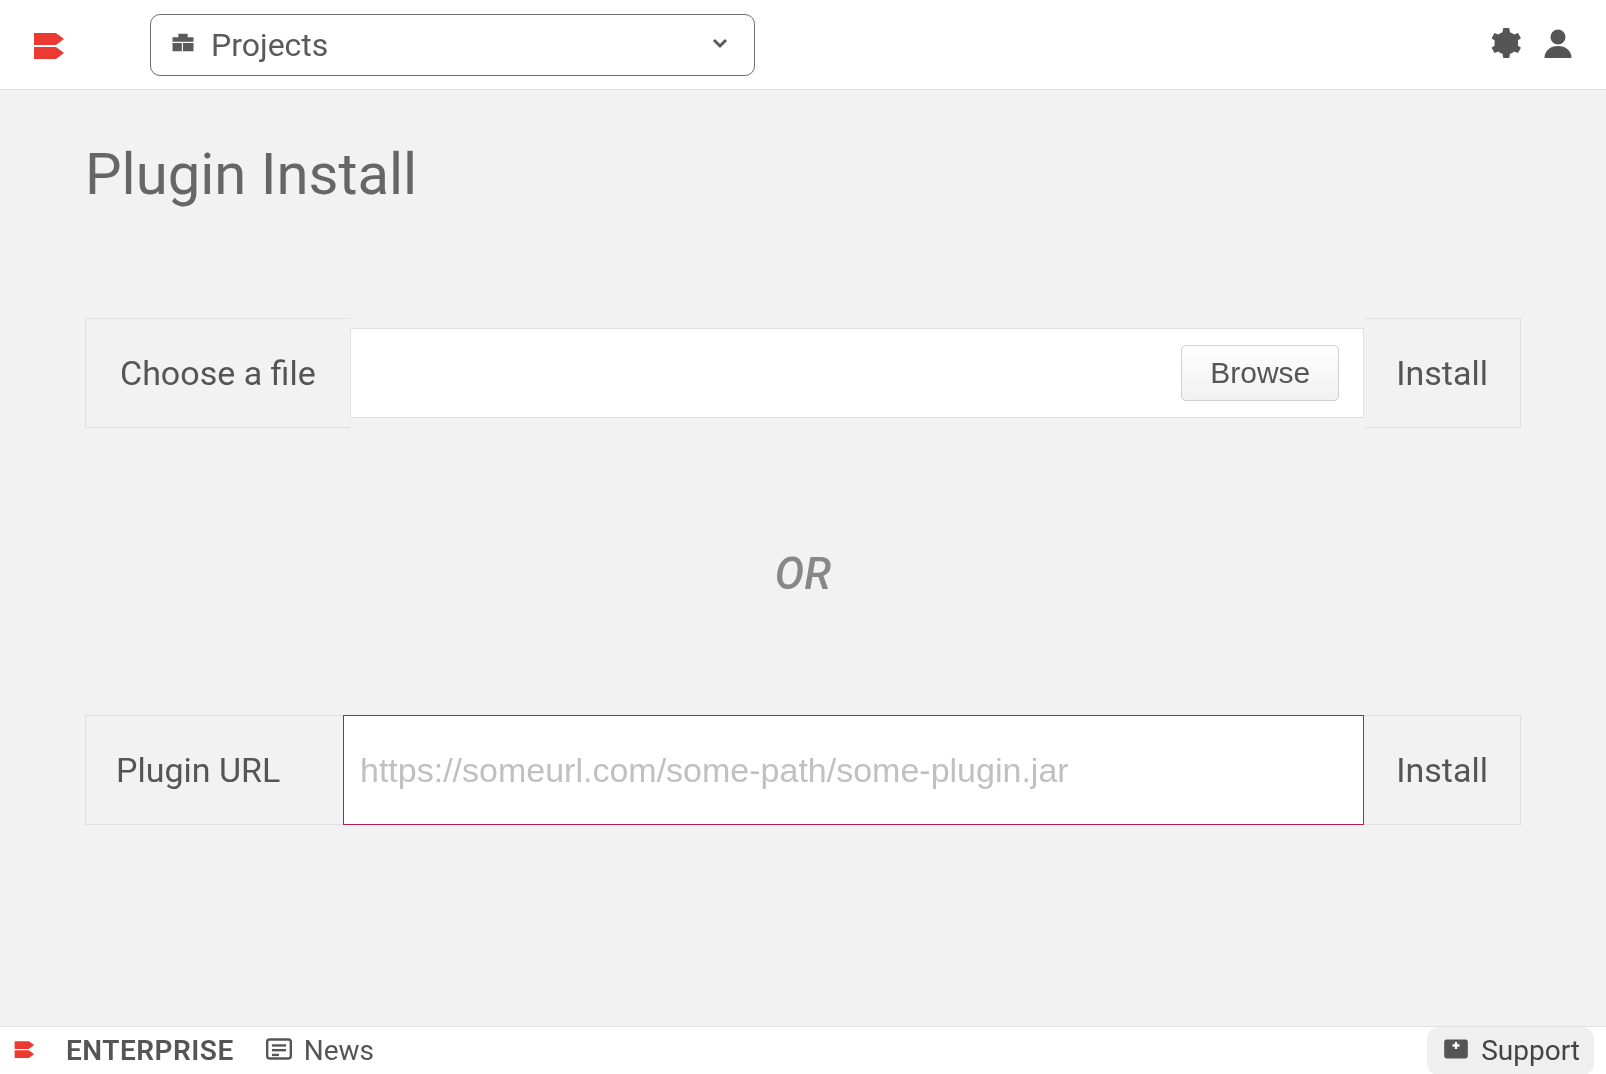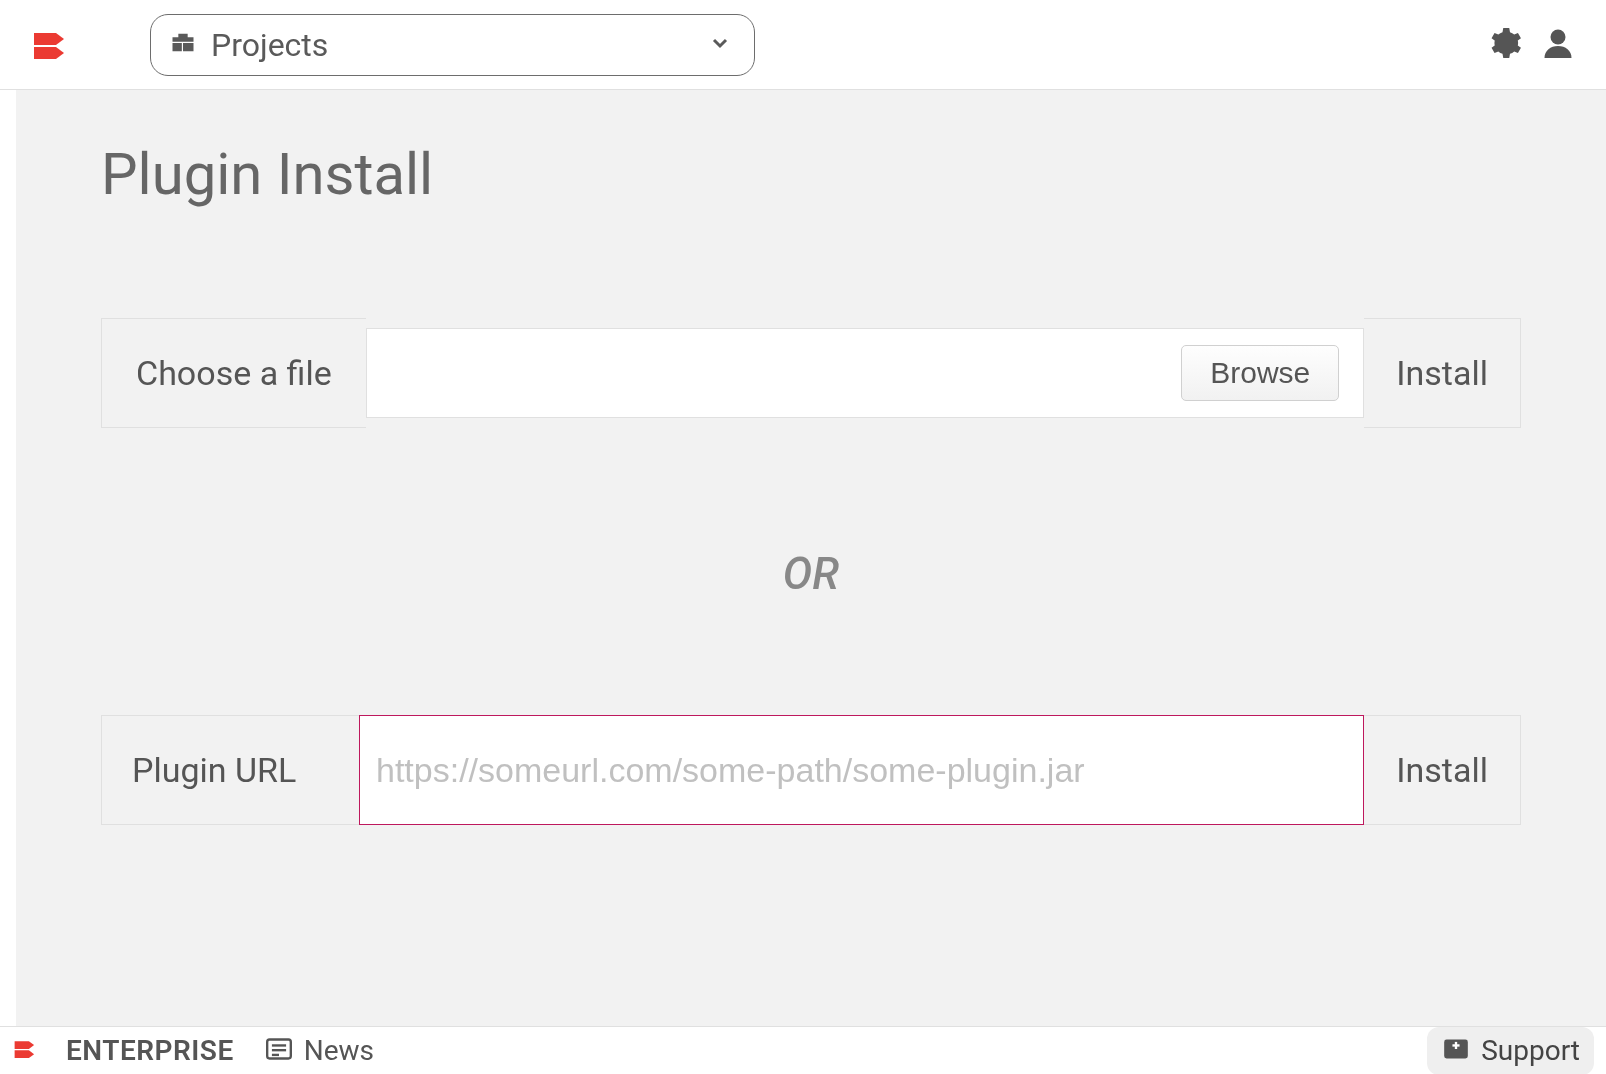--- a/index.html
+++ b/index.html
@@ -3,31 +3,31 @@
   <meta charset="utf-8">
   <style>
     * { box-sizing: border-box; margin: 0; padding: 0; }
     body { font-family: -apple-system, BlinkMacSystemFont, "Segoe UI", Roboto, Helvetica, Arial, sans-serif; background: #fff; width: 1606px; height: 1074px; overflow: hidden; position: relative; }
     
     
     .header { display: flex; align-items: center; height: 90px; padding: 0 20px 0 30px; border-bottom: 1px solid #e0e0e0; background: #fff; }
     .logo { width: 45px; display: flex; align-items: center; }
     .logo svg { width: 40px; height: 40px; }
     
-    .projects-selector { display: flex; align-items: center; justify-content: space-between; border: 1.5px solid #6d6d6d; border-radius: 18px; height: 62px; width: 605px; padding: 0 22px 0 18px; margin-left: 75px; cursor: pointer; }
+    .projects-selector { display: flex; align-items: center; justify-content: space-between; border: 1.5px solid #6d6d6d; border-radius: 10px; height: 62px; width: 605px; padding: 0 22px 0 18px; margin-left: 75px; cursor: pointer; }
     .projects-left { display: flex; align-items: center; gap: 14px; }
     .projects-icon svg { width: 28px; height: 28px; }
     .projects-text { font-size: 32px; color: #5a5a5a; font-weight: 400; }
     .chevron-down svg { width: 24px; height: 24px; }
     
     .header-right { margin-left: auto; display: flex; align-items: center; gap: 18px; padding-right: 10px; }
     .header-right svg { width: 36px; height: 36px; }
     
     
-    .main { background: #f2f2f2; height: 940px; padding: 50px 85px; margin-left: 16px; }
+    .main { background: #f2f2f2; height: 940px; padding: 50px 85px; }
     .page-title { font-size: 58px; color: #666; font-weight: 400; margin-bottom: 110px; }
     
     .row { display: flex; width: 100%; }
     .label-box { background: #f2f2f2; border: 1px solid #e0e0e0; padding: 0 34px; height: 110px; display: flex; align-items: center; font-size: 34px; color: #555; white-space: nowrap; }
     .file-input-area { flex: 1; background: #fff; border: 1px solid #e0e0e0; height: 90px; display: flex; align-items: center; padding: 0 14px; position: relative; margin-top: 10px; }
     .browse-btn { position: absolute; right: 24px; background: linear-gradient(#fefefe, #f1f1f1); border: 1px solid #d0d0d0; border-radius: 5px; height: 56px; padding: 6px 28px; font-size: 30px; color: #555; cursor: pointer; }
     .install-btn { background: #f2f2f2; border: 1px solid #e0e0e0; padding: 0 32px; height: 110px; display: flex; align-items: center; font-size: 34px; color: #555; cursor: pointer; }
     
     .file-row .label-box { border-right: none; }
     .file-row .install-btn { border-left: none; }

